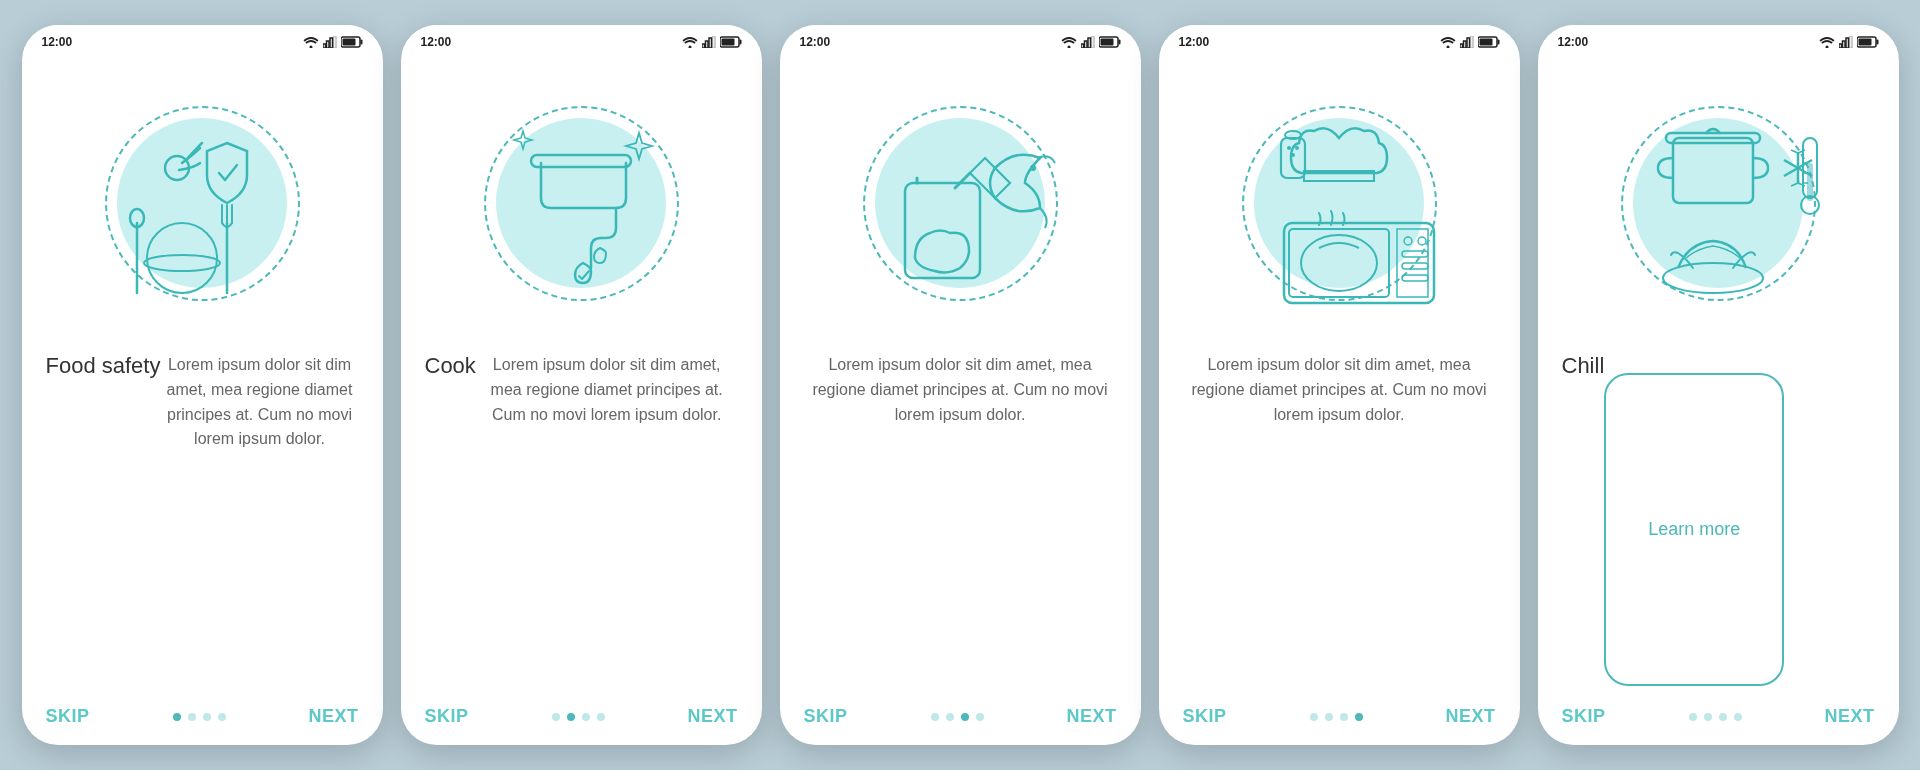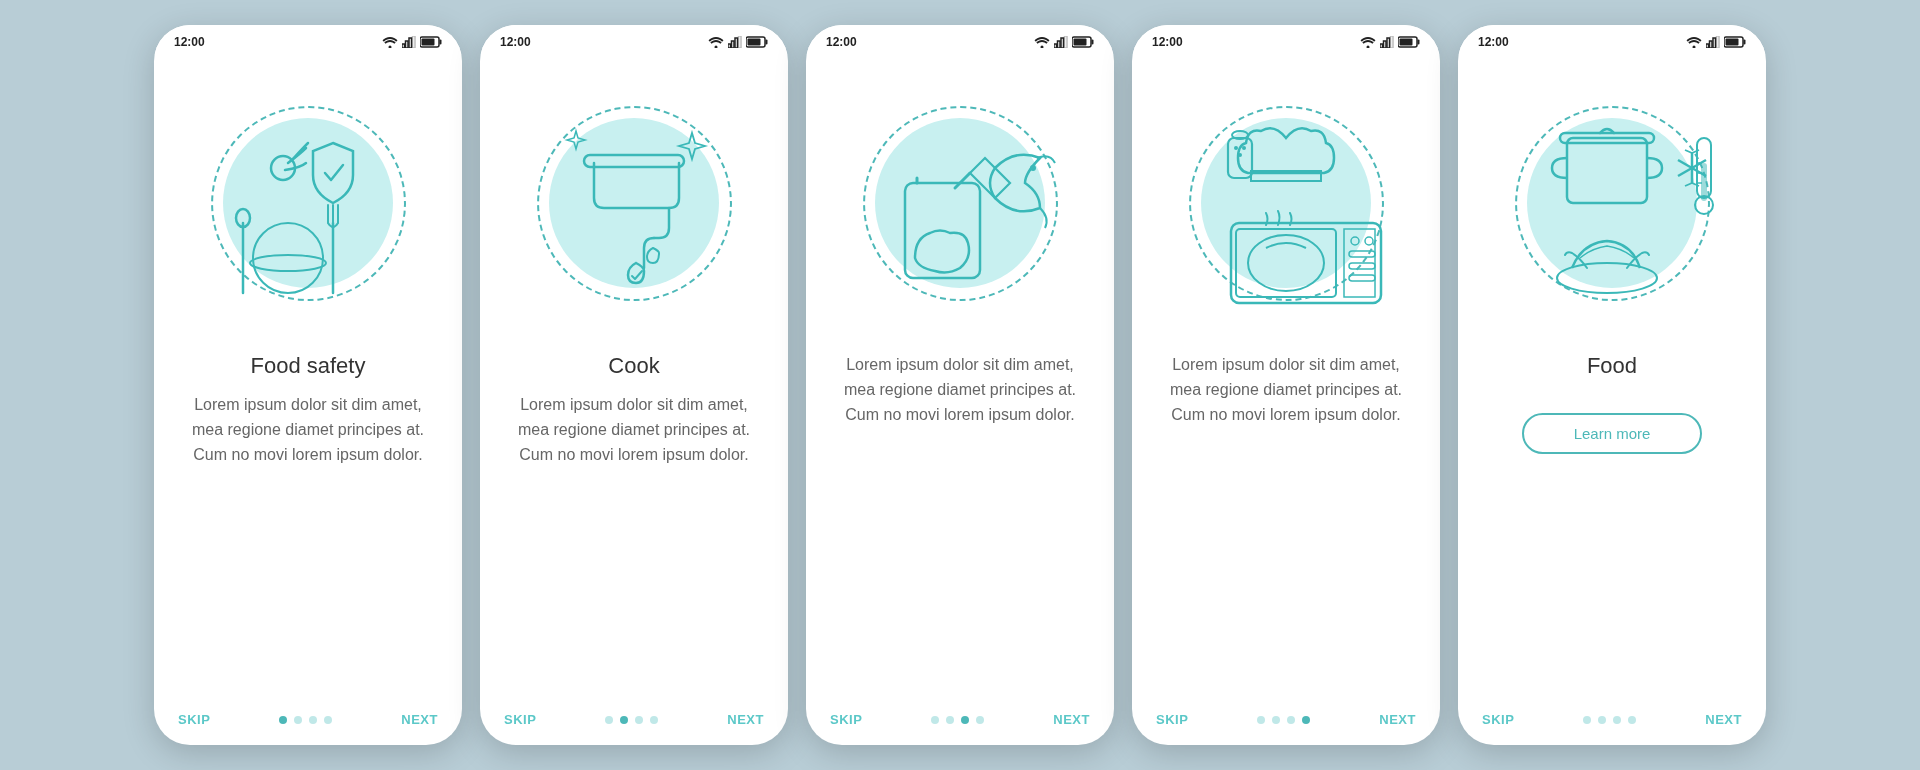--- a/index.html
+++ b/index.html
@@ -16,21 +16,21 @@
     }
 
     .screens-container {
       display: flex;
       gap: 18px;
       align-items: center;
       justify-content: center;
     }
 
     .phone-screen {
-      width: 308px;
+      width: 361px;
       height: 720px;
       background: #ffffff;
       border-radius: 36px;
       box-shadow: 0 8px 32px rgba(0,0,0,0.18);
       overflow: hidden;
       display: flex;
       flex-direction: column;
       position: relative;
     }
 
@@ -84,21 +84,20 @@
       z-index: 2;
       width: 240px;
       height: 240px;
     }
 
     
     .content-area {
       flex: 1;
       padding: 0 24px;
       display: flex;
-      flex-direction: column;
     }
 
     .screen-title {
       font-size: 22px;
       font-weight: 500;
       color: #333;
       margin-bottom: 14px;
       text-align: center;
     }
 
@@ -108,40 +107,40 @@
       line-height: 1.55;
       text-align: center;
       flex: 1;
     }
 
     .learn-more-btn {
       border: 2px solid #4db8b8;
       border-radius: 24px;
       padding: 10px 32px;
       color: #4db8b8;
-      font-size: 15px;
+      font-size: 18px;
       font-weight: 500;
       text-align: center;
       cursor: pointer;
       margin: 8px auto 8px auto;
       display: inline-block;
       background: white;
       width: 180px;
     }
 
     
     .bottom-nav {
       display: flex;
       align-items: center;
       justify-content: space-between;
       padding: 12px 24px 18px 24px;
     }
 
     .nav-skip, .nav-next {
-      font-size: 13px;
+      font-size: 18px;
       font-weight: 600;
       color: #5cc8c8;
       letter-spacing: 0.5px;
       cursor: pointer;
     }
 
     .dots-container {
       display: flex;
       gap: 7px;
       align-items: center;
@@ -487,21 +486,21 @@
         <ellipse cx="115" cy="195" rx="50" ry="15" fill="none" stroke="#3ab8b8" stroke-width="2"></ellipse>
         <path d="M80 185 Q90 160 115 158 Q140 160 148 185" fill="none" stroke="#3ab8b8" stroke-width="2.5"></path>
         <path d="M88 175 Q100 165 115 163 Q130 165 142 175" fill="none" stroke="#3ab8b8" stroke-width="1.5"></path>
 
         <path d="M95 185 Q88 175 80 170 Q75 168 73 172" fill="none" stroke="#3ab8b8" stroke-width="2" stroke-linecap="round"></path>
         <path d="M135 185 Q142 175 150 170 Q155 168 157 172" fill="none" stroke="#3ab8b8" stroke-width="2" stroke-linecap="round"></path>
       </svg>
     </div>
 
     <div class="content-area">
-      <div class="screen-title">Food</div>
+      <div class="screen-title">Chill</div>
       <div style="display:flex; justify-content:center; margin-top: 12px;">
         <button class="learn-more-btn">Learn more</button>
       </div>
     </div>
 
     <div class="bottom-nav">
       <span class="nav-skip">SKIP</span>
       <div class="dots-container">
         <div class="dot"></div>
         <div class="dot"></div>

